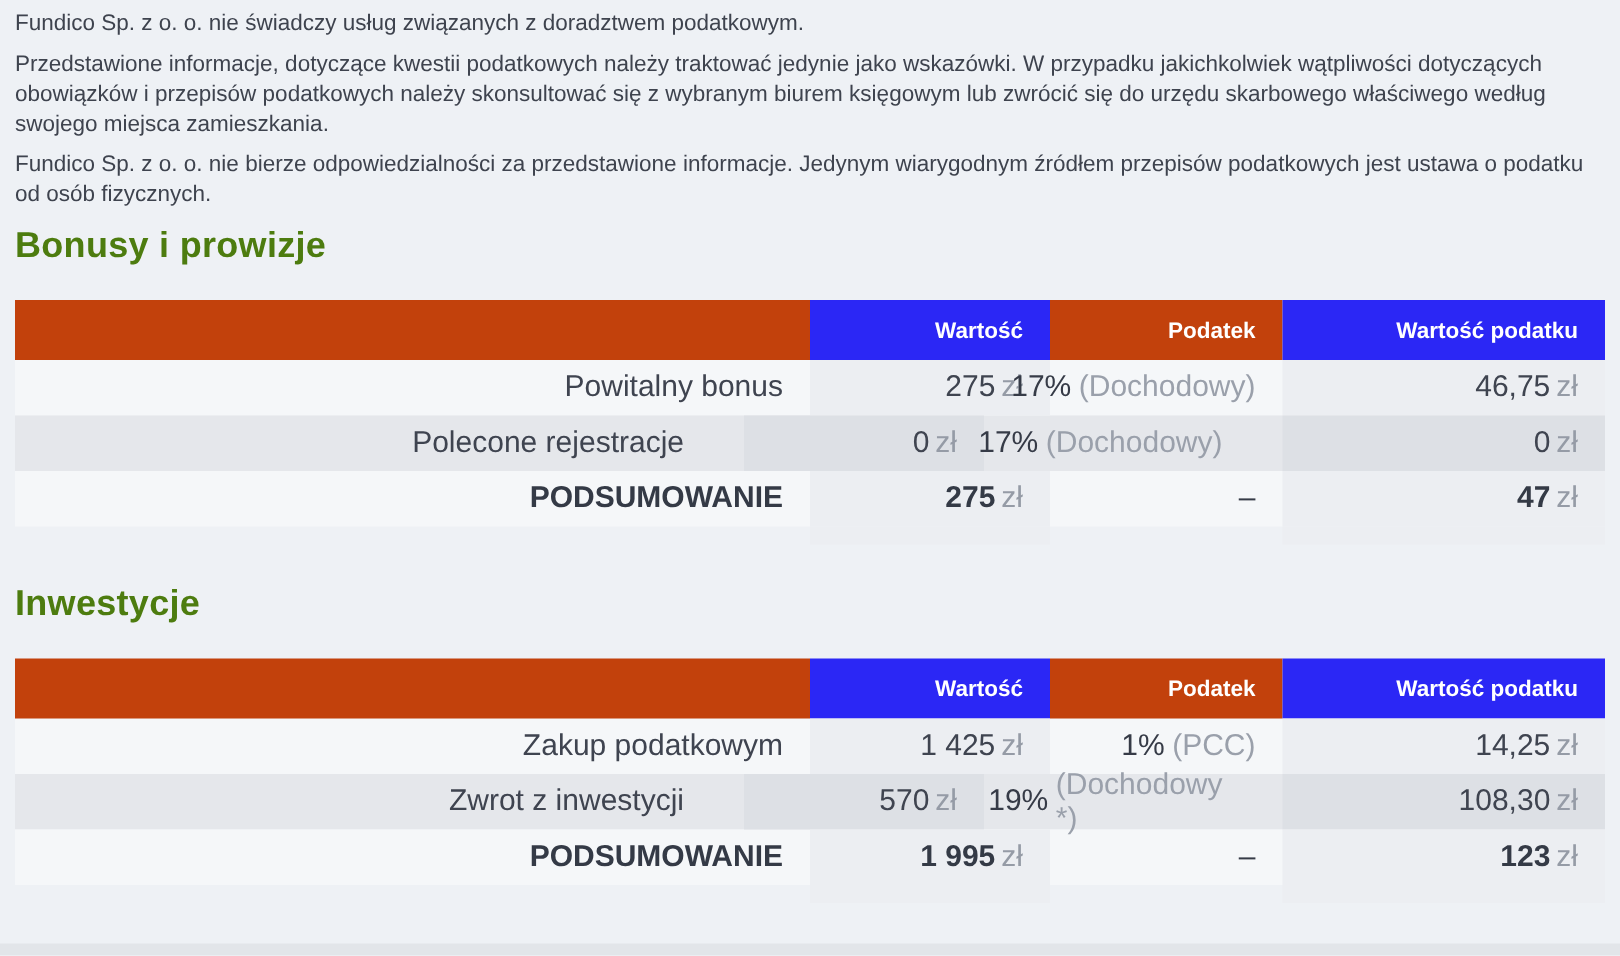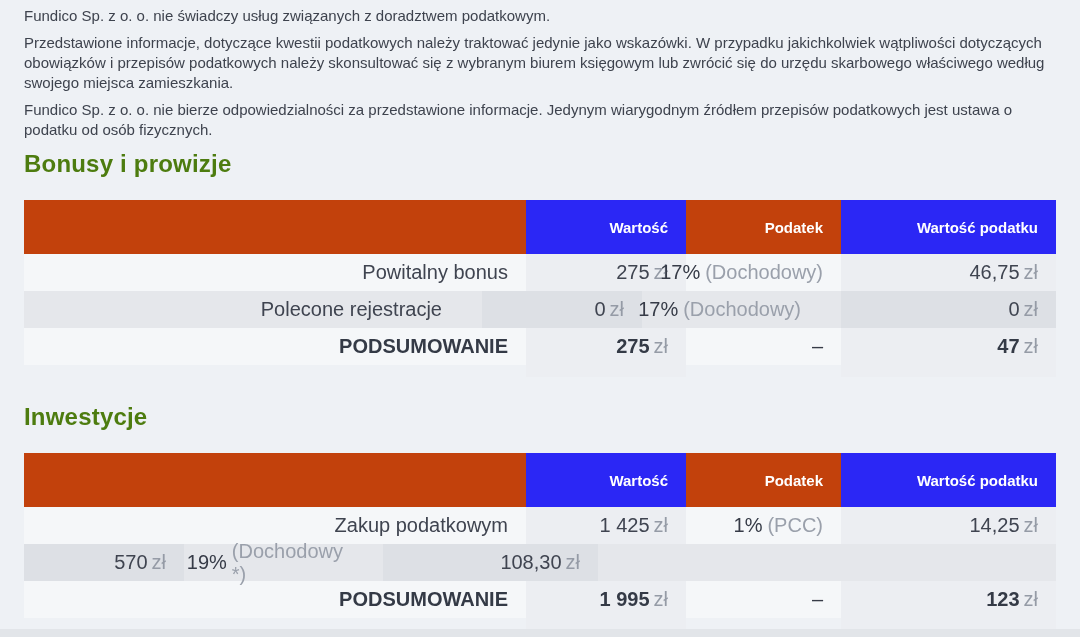--- a/index.html
+++ b/index.html
@@ -4,21 +4,21 @@
 <style>
   html, body { margin: 0; padding: 0; }
   body {
     width: 1080px; height: 637px;
     background: #eef1f5;
     font-family: "Liberation Sans", sans-serif;
     color: #3f4450;
     overflow: hidden;
     position: relative;
   }
-  .content { padding: 6px 24px 0; }
+  .content { padding: 6px 10px 0; }
 
   .disclaimer p {
     margin: 0 0 7px;
     font-size: 15px;
     line-height: 20px;
     color: #3e434e;
   }
 
   h2.section-title {
     font-size: 24px;
@@ -26,21 +26,21 @@
     font-weight: bold;
     color: #4d7c0f;
     letter-spacing: 0.2px;
     margin: 0;
   }
   .mt-sm { margin-top: 10px !important; }
   .mt-lg { margin-top: 26px !important; }
 
   .ttable { margin-top: 22px; }
 
-  .thead { display: flex; height: 54px; }
+  .thead { display: flex; height: 40px; }
   .hcell {
     display: flex; align-items: center; justify-content: flex-end;
     box-sizing: border-box;
     padding-right: 18px;
     color: #ffffff; font-weight: bold; font-size: 15px;
   }
   .h-label { flex: 1; justify-content: flex-start; padding-left: 20px; }
   .light { background: #c2410c; }
   .dark  { background: #2b27f5; }
 
@@ -175,20 +175,21 @@
         <span class="rate">1%</span>
         <span class="note">(PCC)</span>
       </div>
       <div class="cell w-taxval shade">
         <span class="num">14,25</span>
         <span class="unit">zł</span>
       </div>
     </div>
 
     <div class="trow even">
+      <div class="cell c-label">Zwrot z inwestycji</div>
       <div class="cell w-val shade">
         <span class="num">570</span>
         <span class="unit">zł</span>
       </div>
       <div class="cell w-tax">
         <span class="rate">19%</span>
         <span class="note">(Dochodowy *)</span>
       </div>
       <div class="cell w-taxval shade">
         <span class="num">108,30</span>

